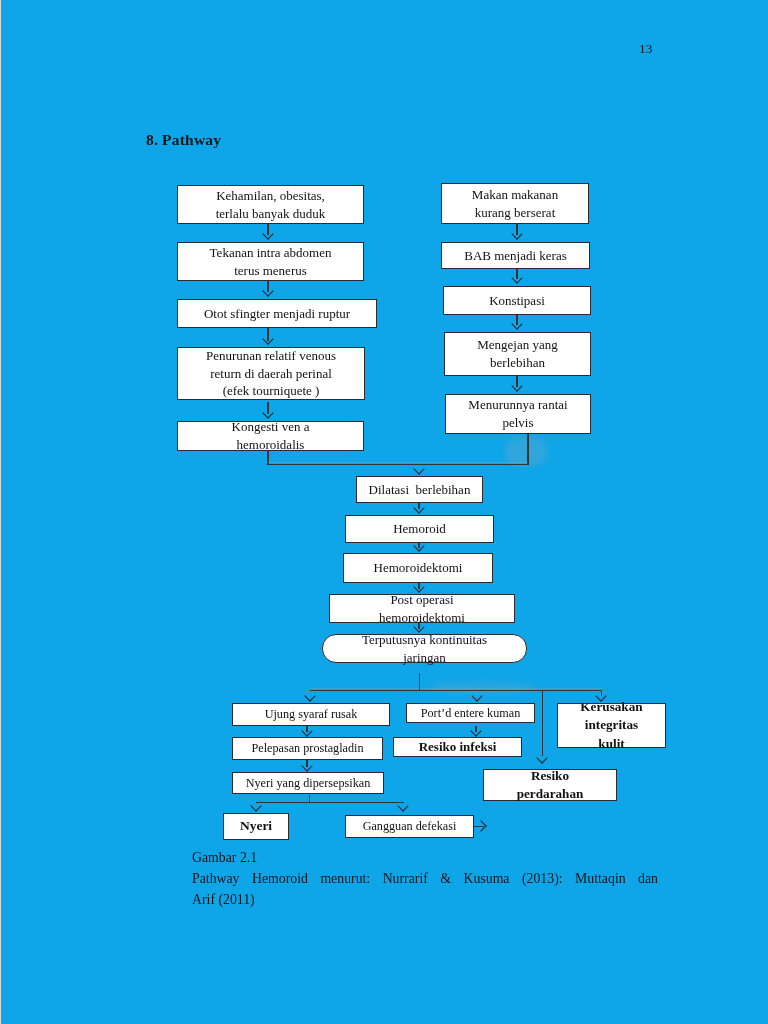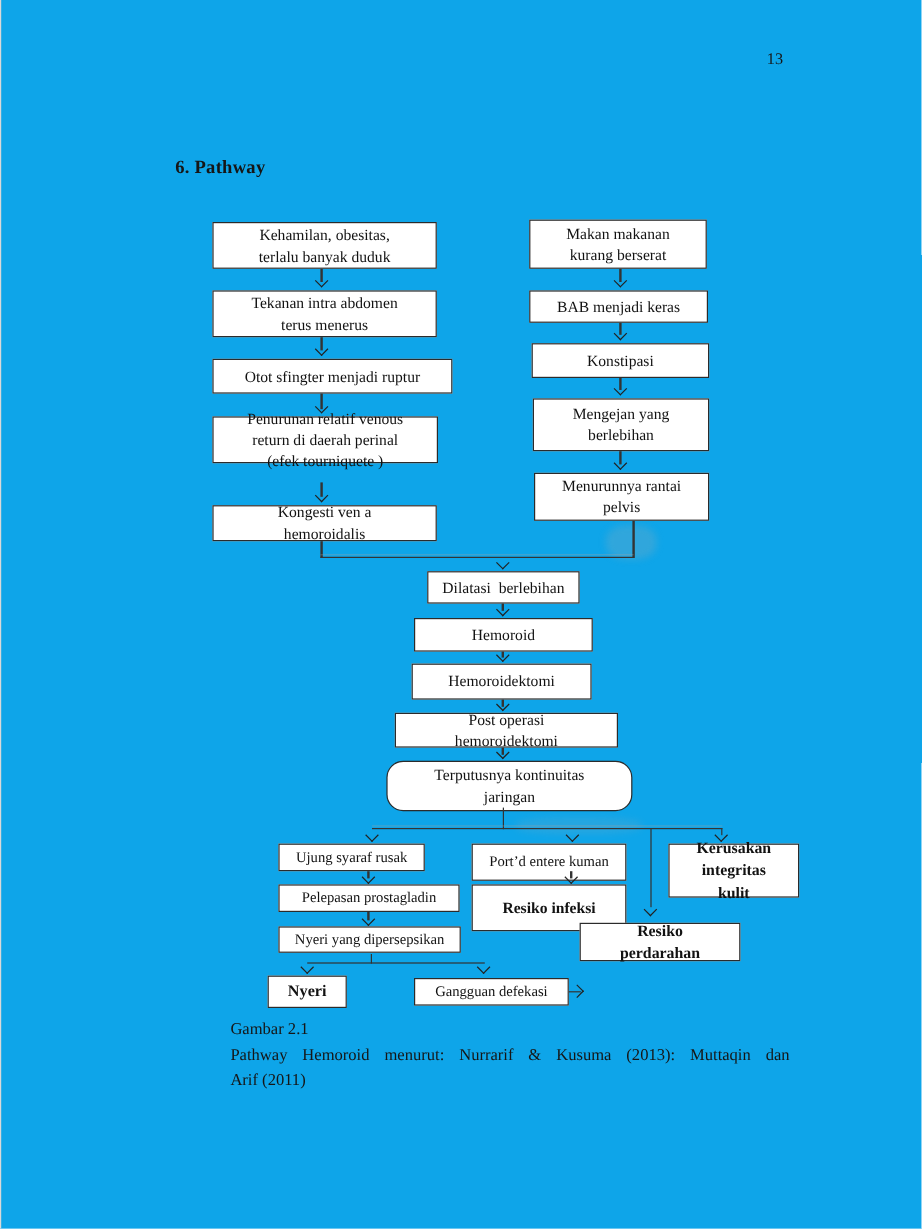--- a/index.html
+++ b/index.html
@@ -28,29 +28,29 @@
   .caption .just{text-align:justify;text-align-last:justify;}
   .smudge{position:absolute;background:rgba(172,172,172,0.22);filter:blur(3px);border-radius:40%;}
 </style>
 </head>
 <body>
 
 <div class="page">
   <div class="edge-left"></div>
 
   <div class="page-number">13</div>
-  <div class="heading">6. Pathway</div>
+  <div class="heading">8. Pathway</div>
 
   <div class="smudge" style="left:505px;top:438px;width:42px;height:28px;"></div>
   <div class="smudge" style="left:430px;top:681px;width:105px;height:14px;opacity:.7;"></div>
 
   <div class="node" style="left:177px;top:185px;width:187px;height:39px;">Kehamilan, obesitas, terlalu banyak duduk</div>
   <div class="node" style="left:177px;top:242px;width:187px;height:39px;">Tekanan intra abdomen terus menerus</div>
   <div class="node" style="left:177px;top:299px;width:200px;height:29px;">Otot sfingter menjadi ruptur</div>
-  <div class="node" style="left:177px;top:347px;width:188px;height:39px;">Penurunan relatif venous return di daerah perinal (efek tourniquete )</div>
+  <div class="node" style="left:177px;top:347px;width:188px;height:53px;">Penurunan relatif venous return di daerah perinal (efek tourniquete )</div>
   <div class="node" style="left:177px;top:421px;width:187px;height:30px;">Kongesti ven a hemoroidalis</div>
 
   <div class="node" style="left:441px;top:183px;width:148px;height:41px;">Makan makanan kurang berserat</div>
   <div class="node" style="left:441px;top:242px;width:149px;height:27px;">BAB menjadi keras</div>
   <div class="node" style="left:443px;top:286px;width:148px;height:29px;">Konstipasi</div>
   <div class="node" style="left:444px;top:332px;width:147px;height:44px;">Mengejan yang berlebihan</div>
   <div class="node" style="left:445px;top:394px;width:146px;height:40px;">Menurunnya rantai pelvis</div>
 
   <div class="vline" style="left:267.4px;top:224px;height:11px;"></div>
   <div class="chev chev-down" style="left:263.5px;top:230px;"></div>
@@ -72,46 +72,46 @@
 
   <div class="vline" style="left:267.4px;top:451px;height:14px;"></div>
   <div class="vline" style="left:527.4px;top:434px;height:31px;"></div>
   <div class="hline ghost" style="left:267.4px;top:463.8px;width:261px;"></div>
   <div class="chev chev-down" style="left:414.5px;top:465px;"></div>
 
   <div class="node ws-pre" style="left:356px;top:476px;width:127px;height:27px;">Dilatasi  berlebihan</div>
   <div class="node" style="left:345px;top:515px;width:149px;height:28px;">Hemoroid</div>
   <div class="node" style="left:343px;top:553px;width:150px;height:30px;">Hemoroidektomi</div>
   <div class="node" style="left:329px;top:594px;width:186px;height:29px;">Post operasi hemoroidektomi</div>
-  <div class="node" style="left:322px;top:634px;width:205px;height:42px;border-radius:14px;">Terputusnya kontinuitas jaringan</div>
+  <div class="node" style="left:322px;top:634px;width:205px;height:29px;border-radius:14px;">Terputusnya kontinuitas jaringan</div>
 
   <div class="vline" style="left:418.4px;top:503px;height:6px;"></div>
   <div class="chev chev-down" style="left:414.5px;top:504px;"></div>
   <div class="vline" style="left:418.4px;top:543px;height:5px;"></div>
   <div class="chev chev-down" style="left:414.5px;top:542px;"></div>
   <div class="vline" style="left:418.4px;top:583px;height:6px;"></div>
   <div class="chev chev-down" style="left:414.5px;top:583px;"></div>
   <div class="vline" style="left:418.4px;top:623px;height:6px;"></div>
   <div class="chev chev-down" style="left:414.5px;top:623px;"></div>
 
   <div class="vline" style="left:418.9px;top:673px;height:18px;"></div>
   <div class="hline ghost" style="left:310px;top:690px;width:291.5px;"></div>
   <div class="chev chev-down" style="left:305.5px;top:692px;"></div>
   <div class="chev chev-down" style="left:472.5px;top:692px;"></div>
   <div class="vline" style="left:600.6px;top:690px;height:6px;"></div>
   <div class="chev chev-down" style="left:596.5px;top:692px;"></div>
   <div class="vline" style="left:541.6px;top:690px;height:66px;"></div>
   <div class="chev chev-down" style="left:537.5px;top:754px;"></div>
 
-  <div class="node small" style="left:232px;top:703px;width:122px;height:23px;">Ujung syaraf rusak</div>
-  <div class="node small" style="left:393px;top:703px;width:129px;height:31px;">Port’d entere kuman</div>
+  <div class="node small" style="left:232px;top:703px;width:158px;height:23px;">Ujung syaraf rusak</div>
+  <div class="node small" style="left:406px;top:703px;width:129px;height:20px;">Port’d entere kuman</div>
   <div class="node bold" style="left:557px;top:703px;width:109px;height:45px;font-size:13.2px;">Kerusakan integritas kulit</div>
 
   <div class="node small" style="left:232px;top:737px;width:151px;height:23px;">Pelepasan prostagladin</div>
-  <div class="node small bold" style="left:393px;top:737px;width:129px;height:39px;font-size:13px;">Resiko infeksi</div>
+  <div class="node small bold" style="left:393px;top:737px;width:129px;height:20px;font-size:13px;">Resiko infeksi</div>
 
   <div class="node small" style="left:232px;top:772px;width:152px;height:22px;">Nyeri yang dipersepsikan</div>
   <div class="node bold" style="left:483px;top:769px;width:134px;height:32px;font-size:13.2px;">Resiko perdarahan</div>
 
   <div class="node bold" style="left:223px;top:813px;width:66px;height:27px;font-size:13.5px;">Nyeri</div>
   <div class="node small" style="left:345px;top:815px;width:129px;height:23px;">Gangguan defekasi</div>
 
   <div class="vline" style="left:306.4px;top:726px;height:6px;"></div>
   <div class="chev chev-down" style="left:302.5px;top:727px;"></div>
   <div class="vline" style="left:475.4px;top:726px;height:6px;"></div>

